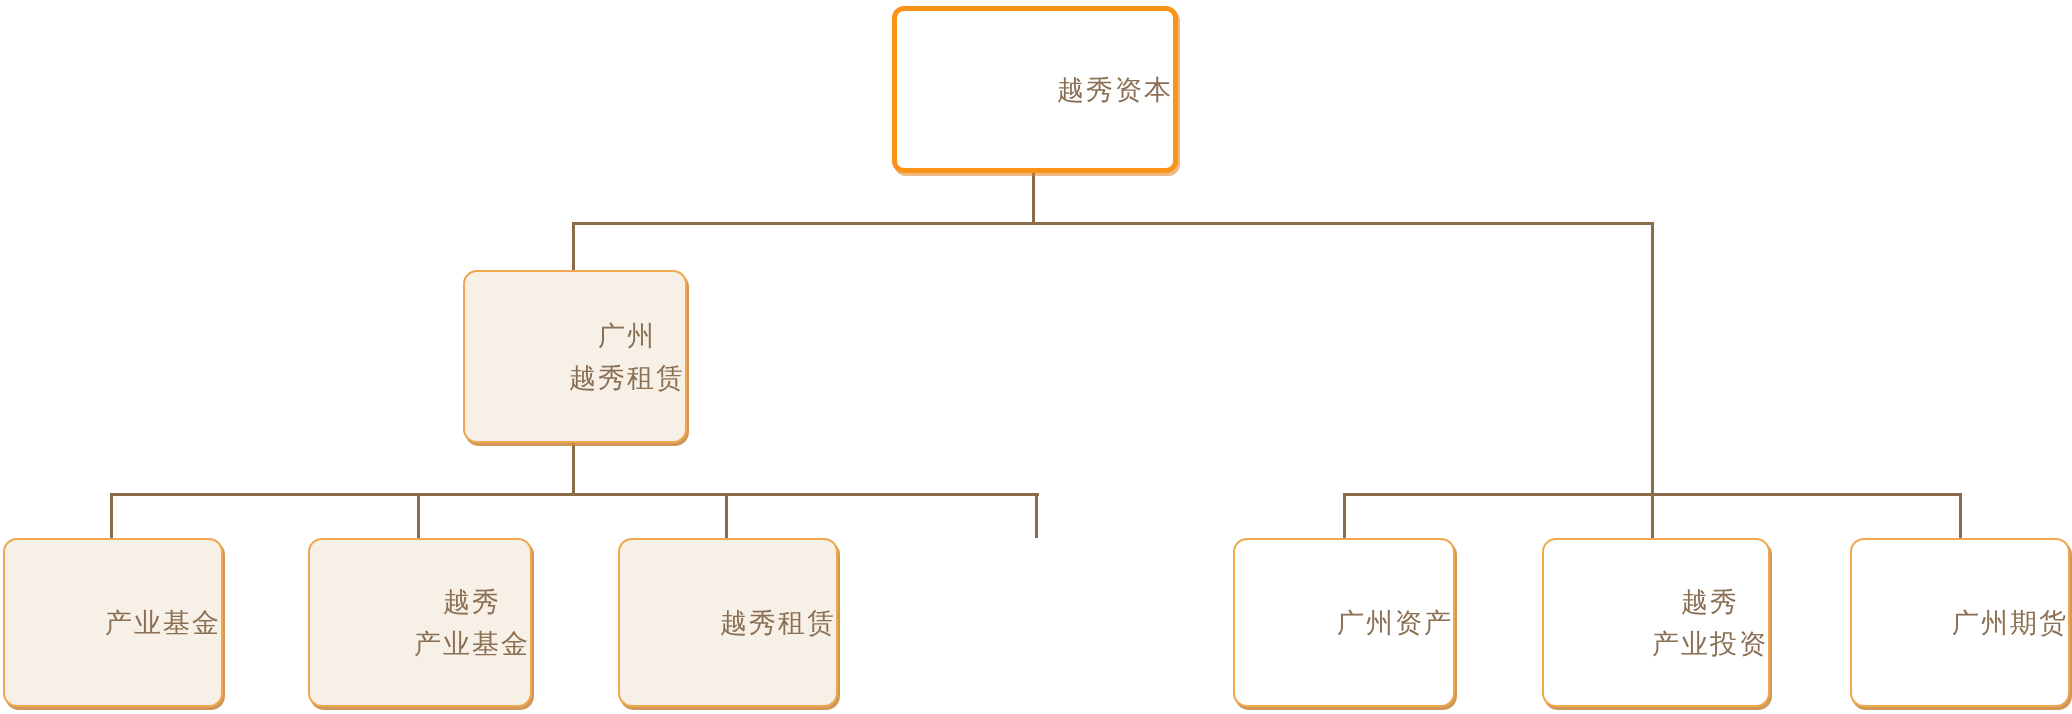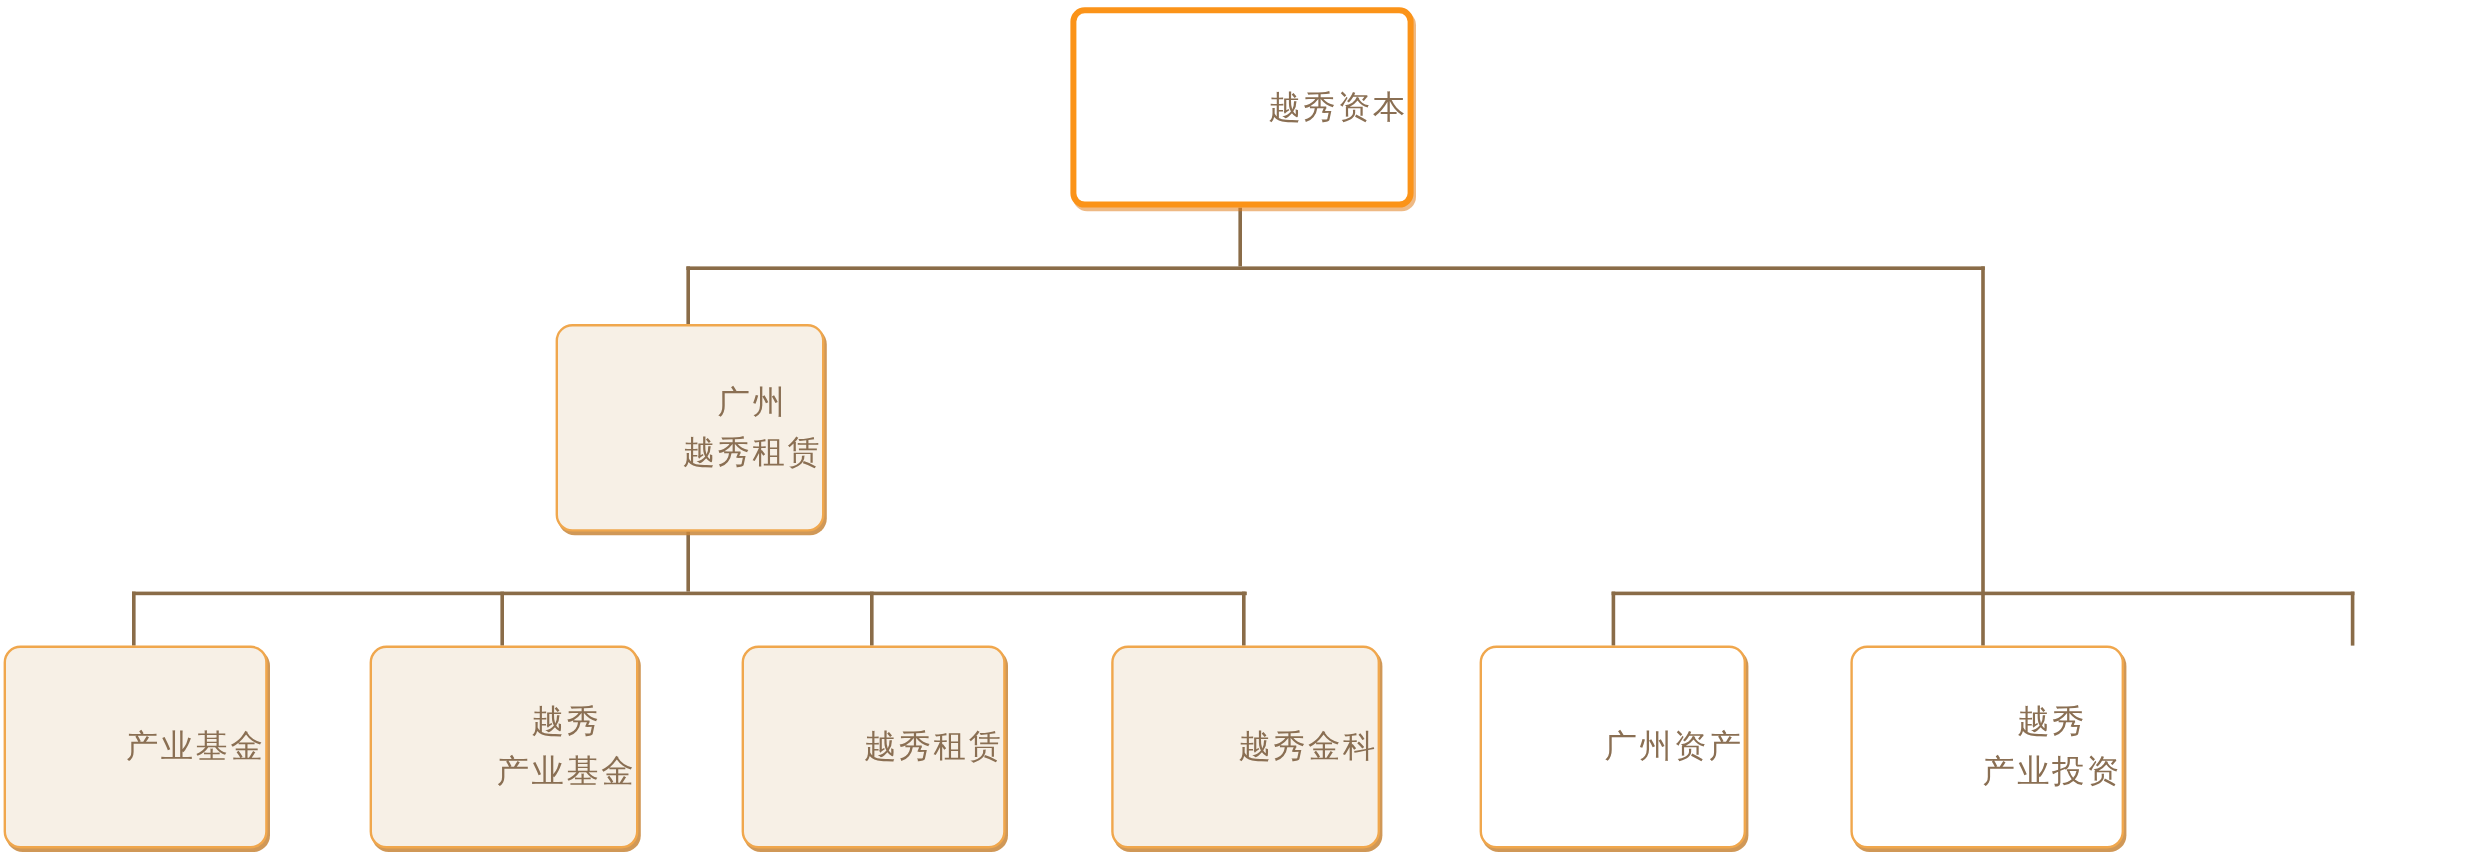--- a/index.html
+++ b/index.html
@@ -86,27 +86,27 @@
 
   <div class="node node-child fill-cream" style="left:308px;top:538px;width:224px;height:169px;">
     <span class="label">越秀
 产业基金</span>
   </div>
 
   <div class="node node-child fill-cream" style="left:618px;top:538px;width:220px;height:169px;">
     <span class="label">越秀租赁</span>
   </div>
 
-  <div class="node node-child fill-cream" style="left:926px;top:538px;width:224px;height:169px;">
-    <span class="label">越秀金科</span>
-  </div>
 
   <div class="node node-child fill-white" style="left:1233px;top:538px;width:222px;height:169px;">
     <span class="label">广州资产</span>
   </div>
 
   <div class="node node-child fill-white" style="left:1542px;top:538px;width:228px;height:169px;">
     <span class="label">越秀
 产业投资</span>
   </div>
 
+  <div class="node node-child fill-white" style="left:1850px;top:538px;width:220px;height:169px;">
+    <span class="label">广州期货</span>
+  </div>
 
 </div>
 
 </body></html>

